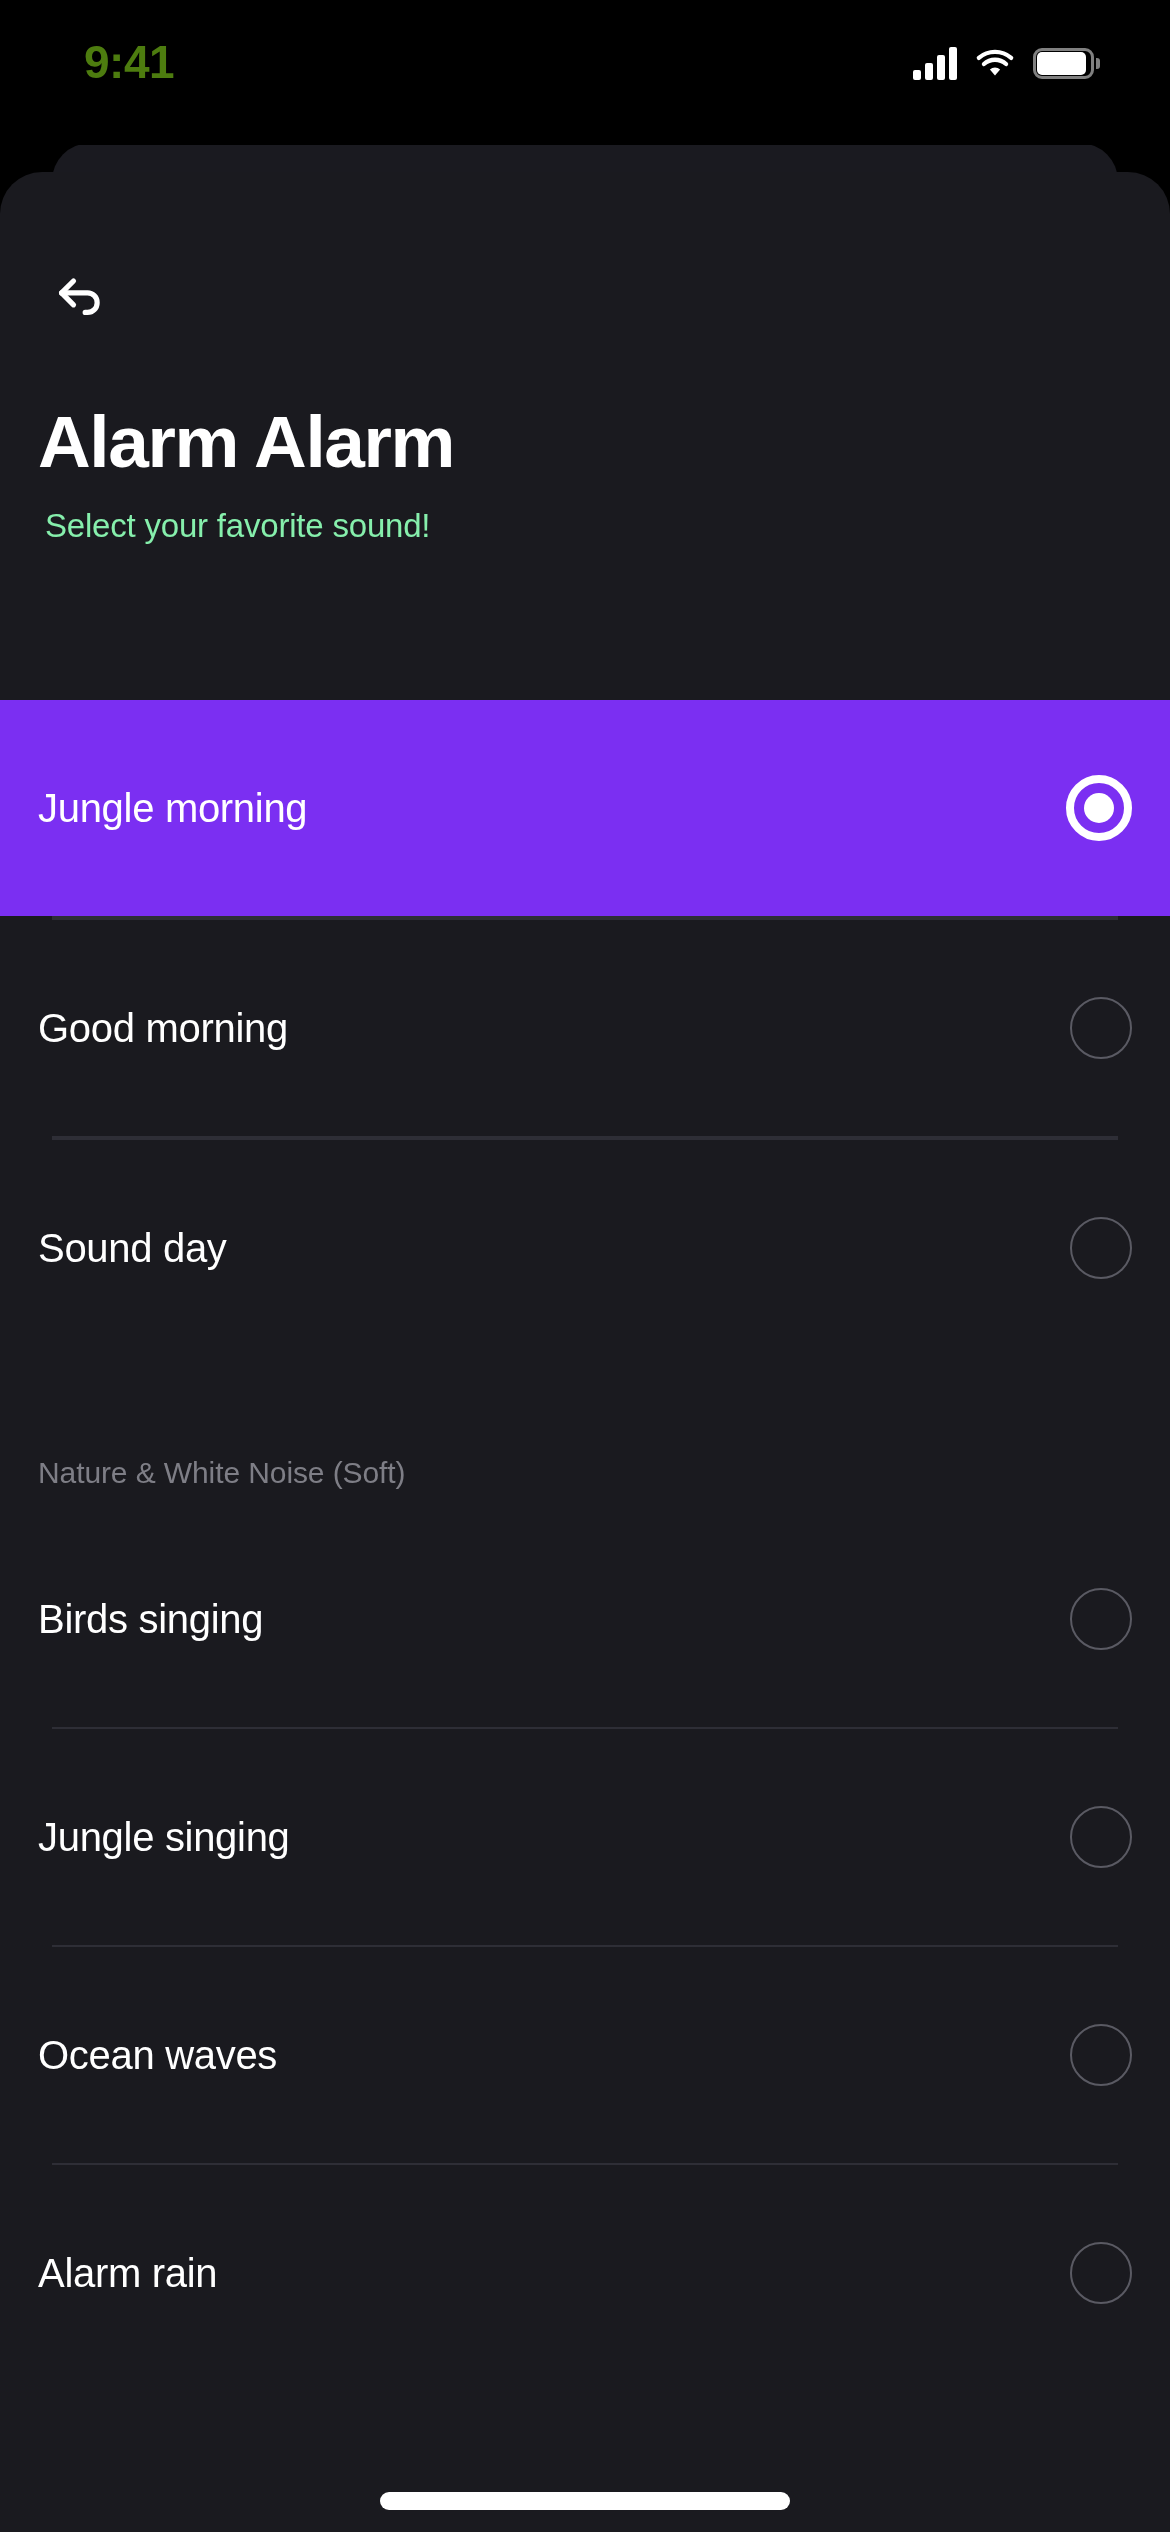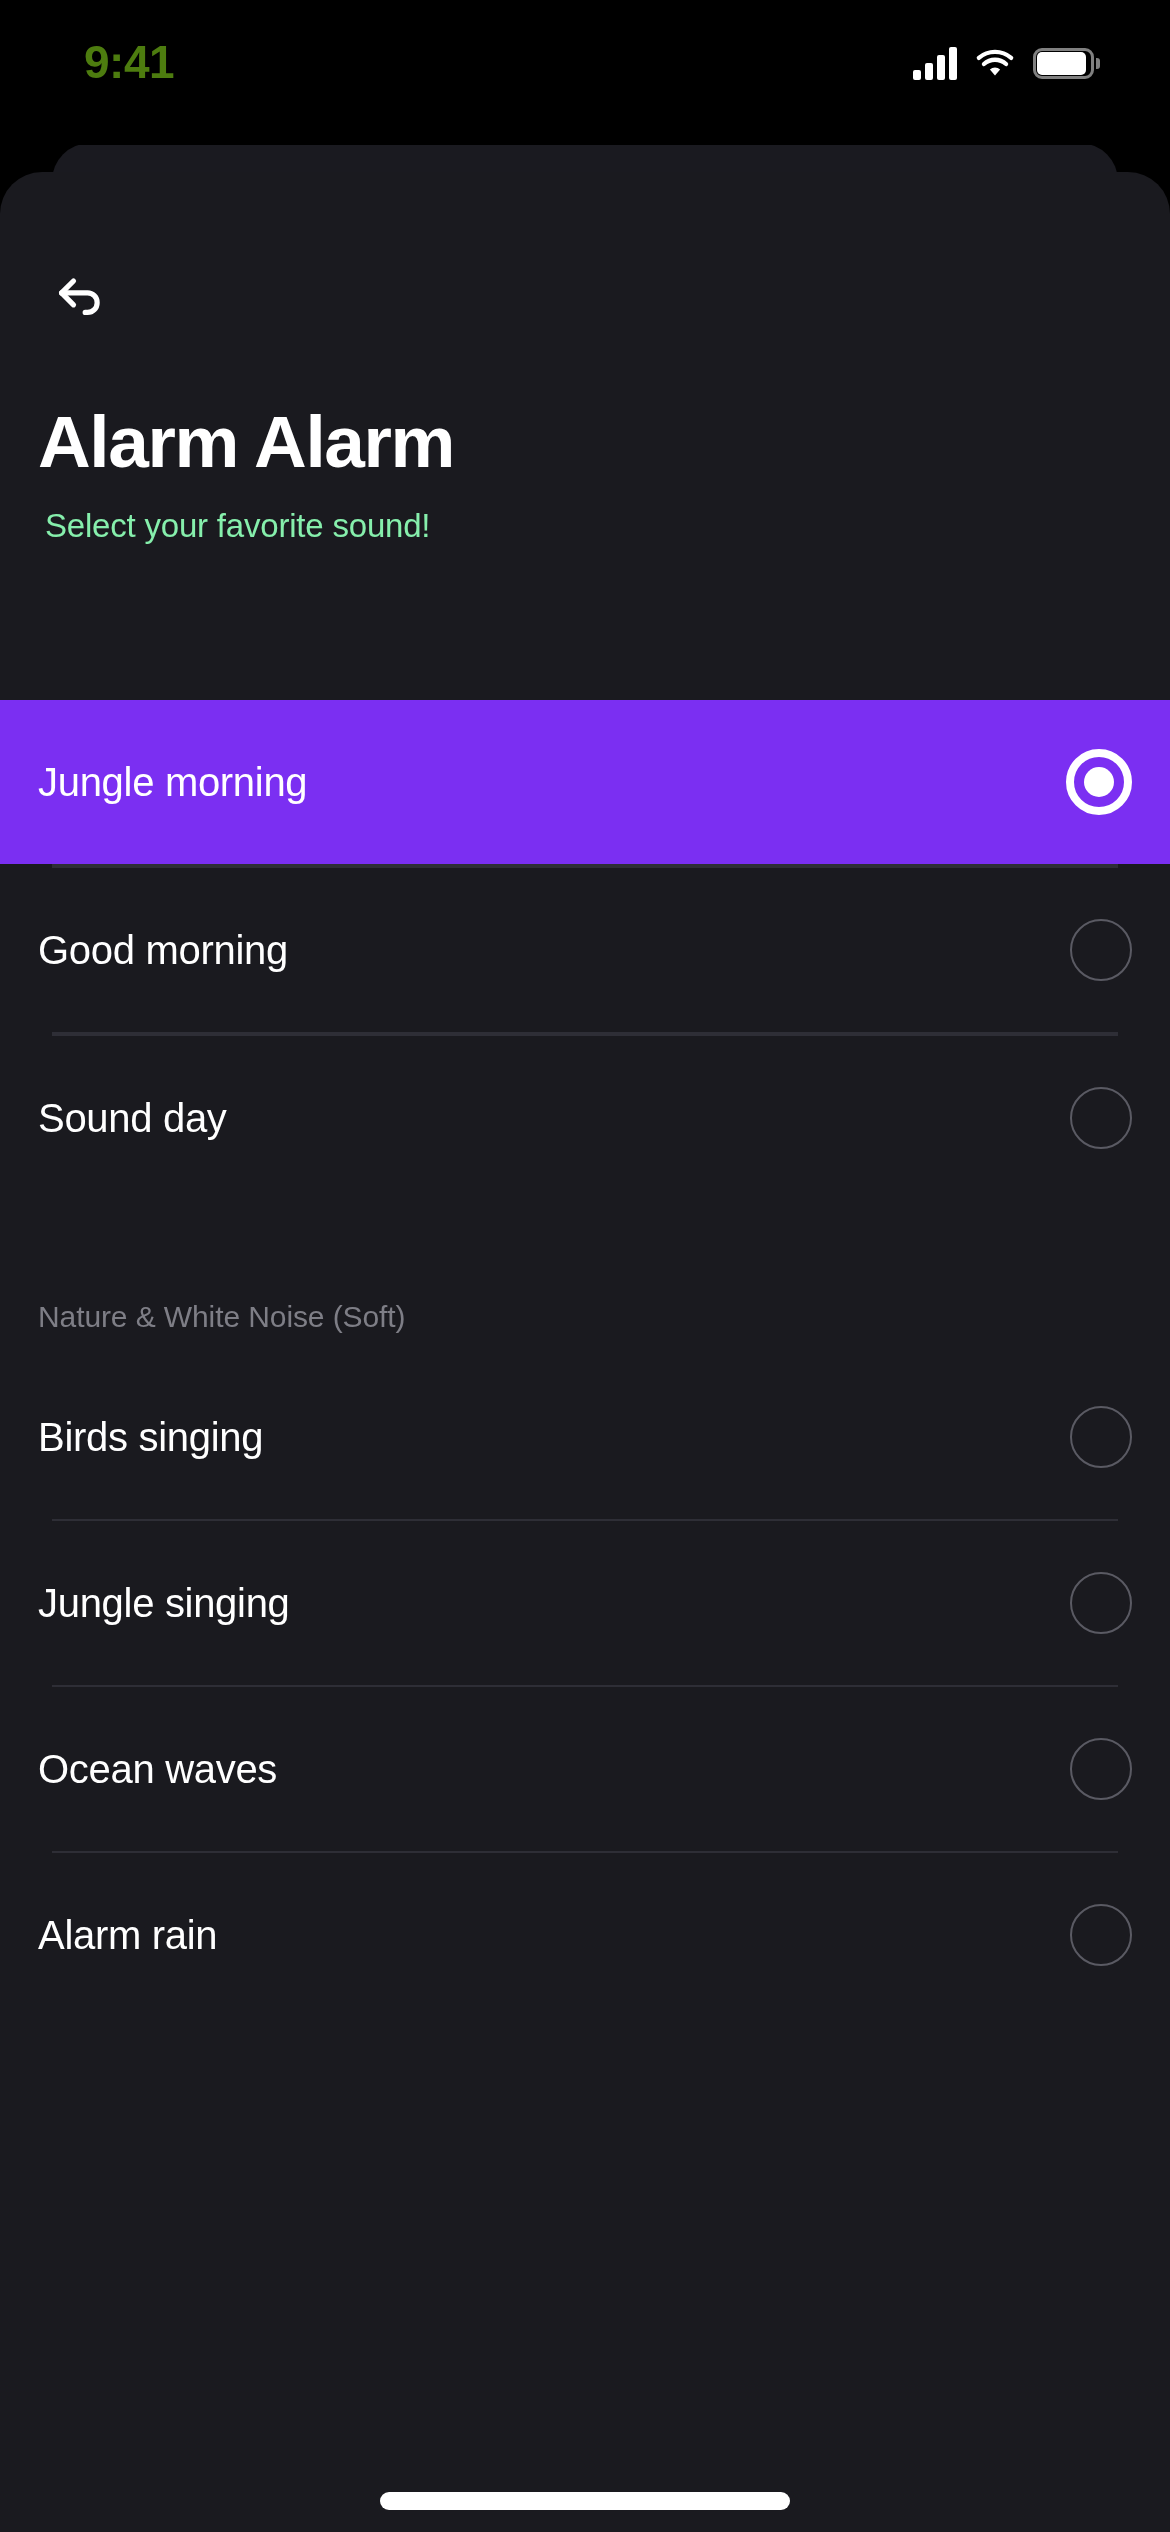--- a/index.html
+++ b/index.html
@@ -79,21 +79,21 @@
   .list { position:absolute; left:0; right:0; top:700px; z-index:20; }
 
   .section-head {
     height:77px; display:flex; align-items:center;
     padding-left:38px;
     font-size:30px; color:#7e7e86; font-weight:400; letter-spacing:-0.1px;
   }
   .section-gap { height:78px; }
 
   .row {
-    position:relative; height:164px;
+    position:relative; height:216px;
     display:flex; align-items:center; justify-content:space-between;
     padding:0 38px 0 38px;
   }
   .row.selected { background:#7b2ff2; }
   .row-label {
     font-size:40px; font-weight:400; color:#ffffff;
     letter-spacing:-0.3px; line-height:48px;
   }
   .row.selected .row-label { color:#ffffff; }
 

